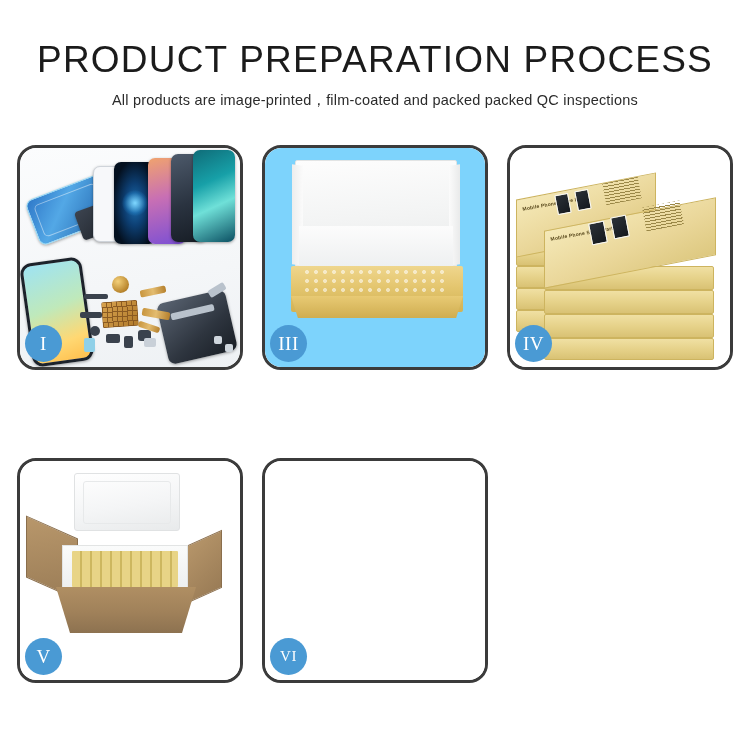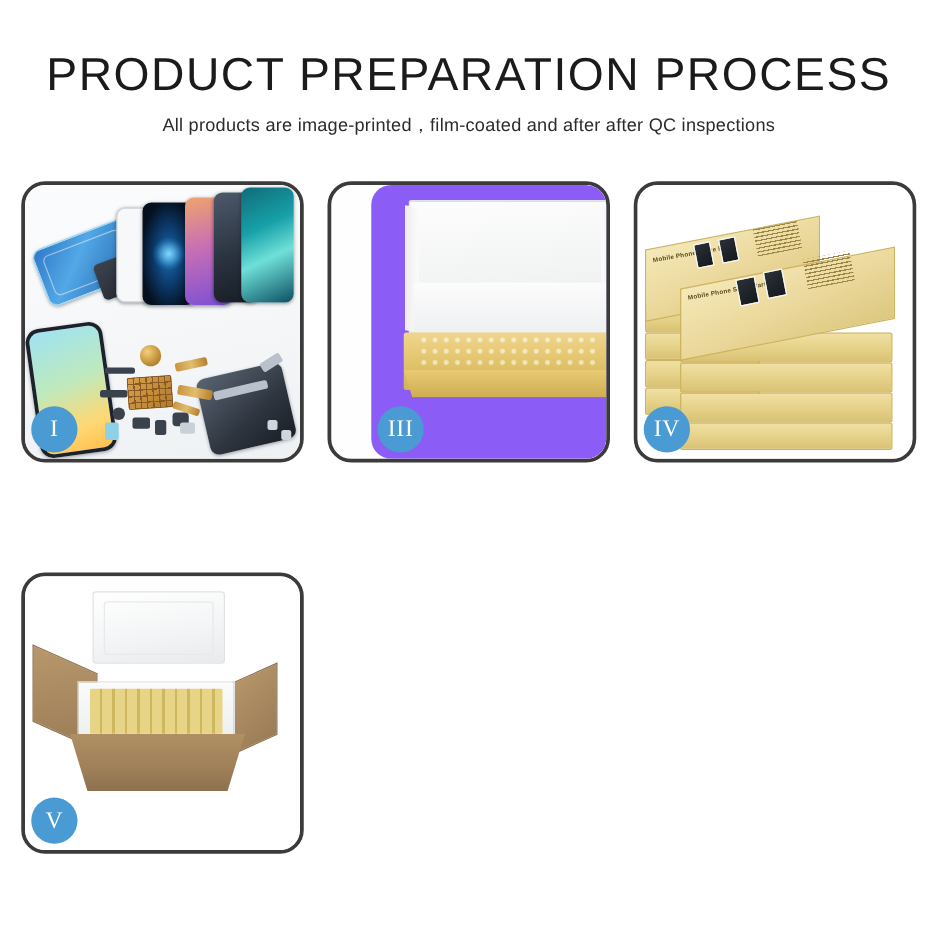--- a/index.html
+++ b/index.html
@@ -218,21 +218,21 @@
     background: linear-gradient(180deg,rgba(255,255,255,.35),rgba(255,255,255,0));
     border-radius:40%;
   }
   .tape {
     position:absolute;
     background: linear-gradient(160deg,#d89a4e,#b5772c);
     border-radius:2px;
   }
 
   
-  .p3 { background:#8b5cf6;margin-left:32px; }
+  .p3 { background:#7dd3fc; }
   .box3-lid {
     position:absolute; left:30px; top:12px; width:162px; height:118px;
     background: linear-gradient(175deg,#fdfdfd 0%,#f3f4f4 48%,#e6e8e8 100%);
     border:1px solid #e2e4e4;
     border-radius:2px;
   }
   .box3-lid:before{
     content:""; position:absolute; left:-4px; top:4px; width:11px; height:100px;
     background: linear-gradient(90deg,#ededed,#fbfbfb);
     transform: skewY(9deg);
@@ -359,21 +359,21 @@
     position:absolute; background: rgba(137,111,72,.7); border-radius:1px;
   }
 </style>
 </head>
 <body>
 
 <div id="page">
 
   <div class="header">
     <div class="page-title">PRODUCT PREPARATION PROCESS</div>
-    <div class="page-subtitle">All products are image-printed，film-coated and after after QC inspections</div>
+    <div class="page-subtitle">All products are image-printed，film-coated and packed packed QC inspections</div>
   </div>
 
   <div class="grid">
 
     <div class="card">
       <div class="card-photo p1">
         <div class="phone ph-blue"></div>
         <div class="phone ph-dark-chip"></div>
         <div class="phone ph-white"></div>
         <div class="phone ph-black"></div>
@@ -448,15 +448,27 @@
         <div class="flap flap-l"></div>
         <div class="flap flap-r"></div>
         <div class="foam-lid"></div>
         <div class="foam-tray"></div>
         <div class="yellow-stack"></div>
         <div class="carton-body"></div>
         <div class="badge">V</div>
       </div>
     </div>
 
+    <div class="card">
+      <div class="card-photo p6">
+        <div class="c6-left"></div>
+        <div class="c6-right"></div>
+        <div class="c6-top"></div>
+        <div class="c6-seam" style="left:48px;top:52px;width:120px;height:2px;transform:rotate(17deg);"></div>
+        <div class="c6-seam" style="left:20px;top:74px;width:104px;height:2px;transform:rotate(20deg);"></div>
+        <div class="c6-tab" style="left:42px;top:92px;width:14px;height:16px;"></div>
+        <div class="c6-tab" style="left:44px;top:166px;width:14px;height:16px;"></div>
+        <div class="badge small">VI</div>
+      </div>
+    </div>
 
   </div>
 </div>
 
 </body></html>

